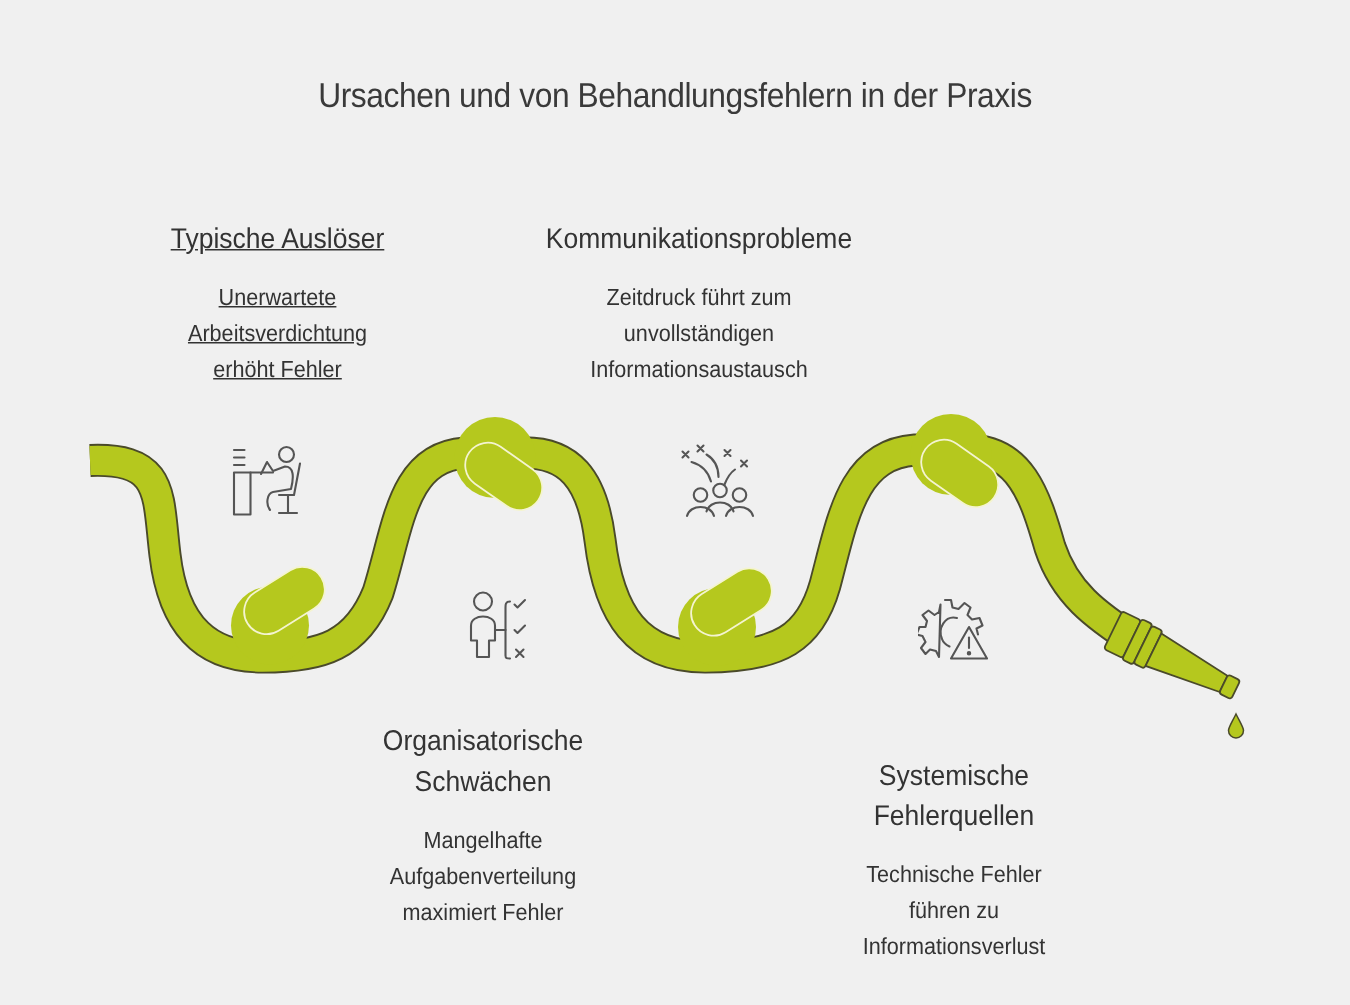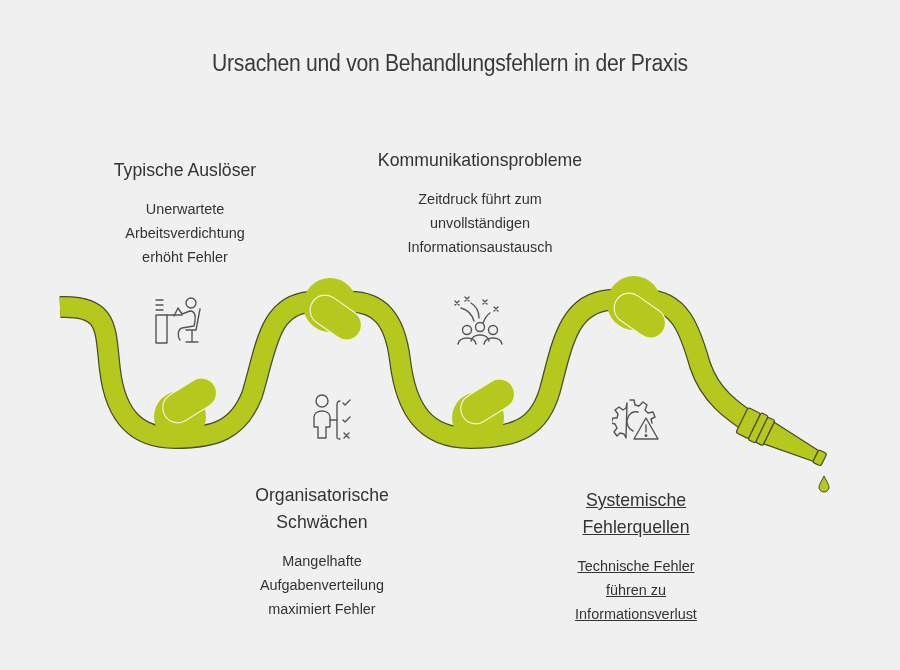--- a/index.html
+++ b/index.html
@@ -124,51 +124,51 @@
 
 <svg class="icon" style="left:612px;top:397px" width="52" height="48" viewBox="0 0 52 48" fill="none" stroke="#555" stroke-width="1.4" stroke-linecap="round" stroke-linejoin="round">
   <path d="M18 3 L 22 3 L 23 8 L 27 9 L 31 5 L 35 8 L 33 13 L 36 16 L 41 15 L 43 20 L 39 22 L 40 26
            M 14 41 L 12 37 L 8 36 L 5 39 L 2 35 L 5 31 L 3 27 L -1 26 L 1 21 L 5 21 L 6 17 L 3 13 L 7 10 L 11 13 L 14 11 L 15 6 Z"></path>
   <path d="M26 15 C 18 13, 13 22, 16 29 C 17 32, 19 33, 21 34"></path>
   <path d="M34 21 L 46 42 L 22 42 Z"></path>
   <line x1="34" y1="28" x2="34" y2="35"></line>
   <circle cx="34" cy="38.5" r="0.8" fill="#555"></circle>
 </svg>
 
-<div class="block" style="left:70px;top:156px;width:230px;">
+<div class="block" style="left:70px;top:146px;width:230px;text-decoration:underline;">
   <div class="heading">Typische Auslöser</div>
   <div class="desc">
     <div>Unerwartete</div>
     <div>Arbeitsverdichtung</div>
     <div>erhöht Fehler</div>
   </div>
 </div>
 
-<div class="block" style="left:330px;top:146px;width:300px;">
+<div class="block" style="left:316px;top:146px;width:300px;">
   <div class="heading">Kommunikationsprobleme</div>
   <div class="desc">
     <div>Zeitdruck führt zum</div>
     <div>unvollständigen</div>
     <div>Informationsaustausch</div>
   </div>
 </div>
 
 <div class="block" style="left:212px;top:481px;width:220px;">
   <div class="heading">
     <div>Organisatorische</div>
     <div>Schwächen</div>
   </div>
   <div class="desc">
     <div>Mangelhafte</div>
     <div>Aufgabenverteilung</div>
     <div>maximiert Fehler</div>
   </div>
 </div>
 
-<div class="block" style="left:526px;top:486px;width:220px;text-decoration:underline;">
+<div class="block" style="left:526px;top:504px;width:220px;">
   <div class="heading">
     <div>Systemische</div>
     <div>Fehlerquellen</div>
   </div>
   <div class="desc">
     <div>Technische Fehler</div>
     <div>führen zu</div>
     <div>Informationsverlust</div>
   </div>
 </div>

